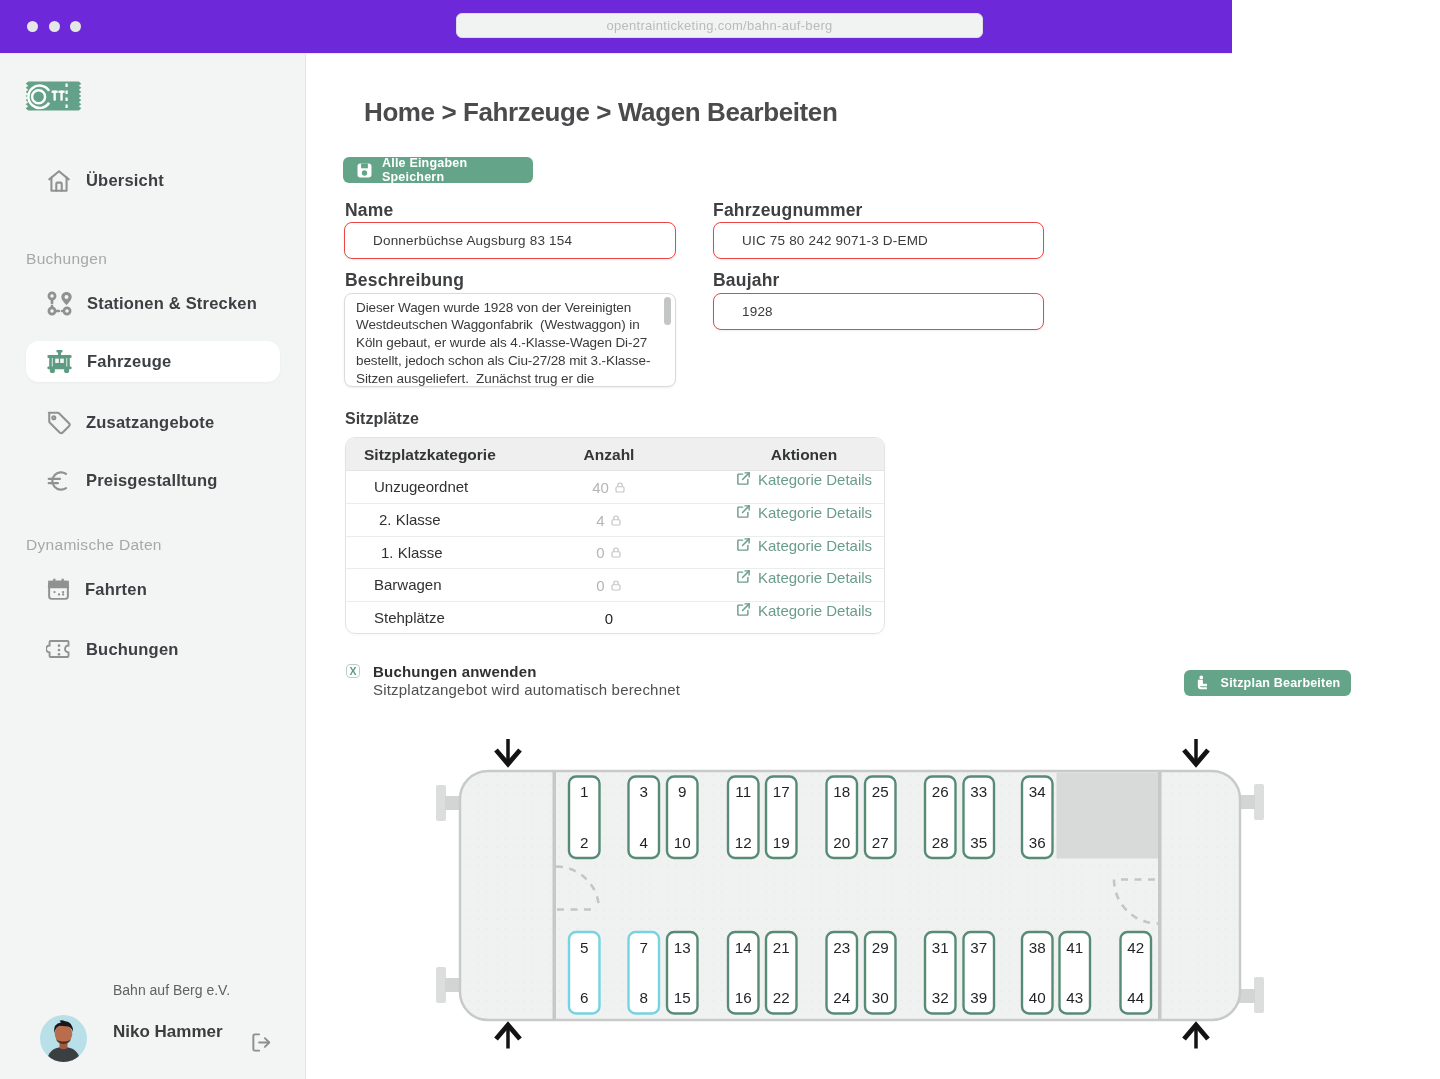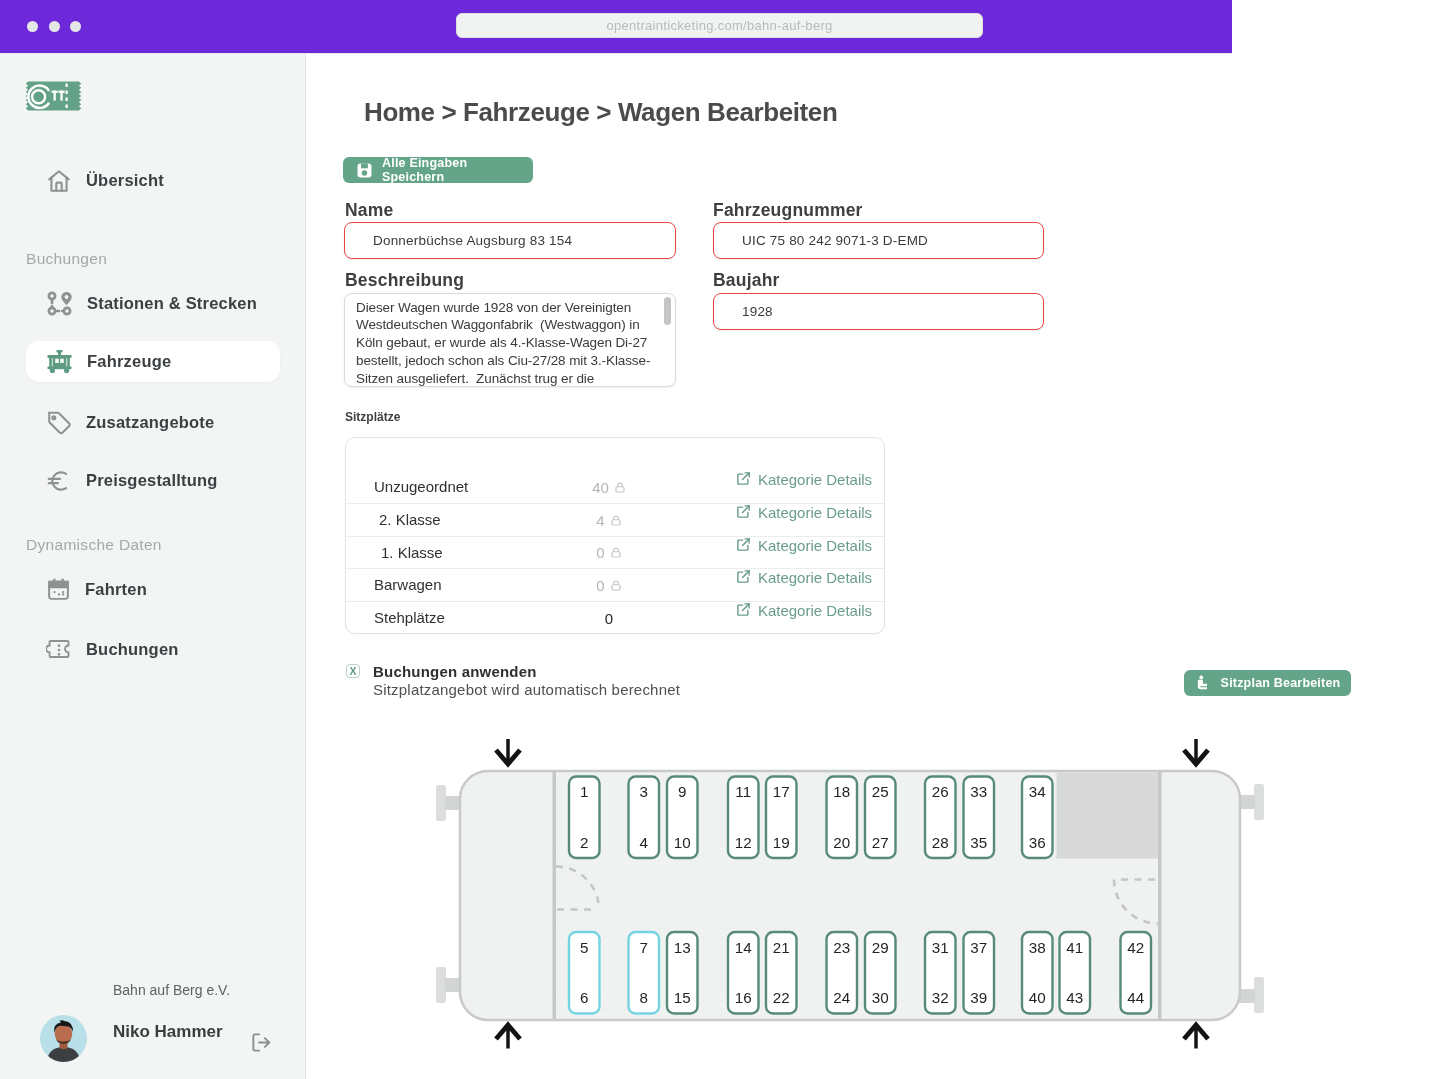--- a/index.html
+++ b/index.html
@@ -14,21 +14,21 @@
 .nav svg { flex:0 0 auto; }
 .sect { position:absolute; left:26px; font-size:15.5px; color:#a4a9a7; letter-spacing:0.3px; }
 #activepill { position:absolute; left:26px; top:287px; width:254px; height:41px; background:#ffffff; border-radius:13px; box-shadow:0 1px 3px rgba(0,0,0,0.04); }
 
 #bread { position:absolute; left:364px; top:97px; font-size:26px; font-weight:bold; color:#4b4b4d; letter-spacing:-0.4px; }
 .btn { position:absolute; background:#64a58a; border-radius:6px; color:#fff; display:flex; align-items:center; justify-content:center; gap:10px; font-size:12.5px; font-weight:bold; letter-spacing:0.2px; }
 label.flabel { position:absolute; font-size:17.5px; font-weight:bold; color:#3e3f41; letter-spacing:0.2px; }
 .input { position:absolute; background:#fff; border:1px solid #ef4444; border-radius:8px; box-shadow:0 1px 2.5px rgba(0,0,0,0.07); font-size:13.5px; color:#3a3a3c; display:flex; align-items:center; padding-left:28px; letter-spacing:0.2px; }
 #desc { position:absolute; left:344px; top:293px; width:332px; height:94px; background:#fff; border:1px solid #d8dbda; border-radius:8px; box-shadow:0 1px 2.5px rgba(0,0,0,0.07); font-size:13.5px; color:#3a3a3c; line-height:17.8px; padding:4.5px 0 0 11px; letter-spacing:-0.1px; white-space:nowrap; overflow:hidden; }
 #descbar { position:absolute; left:664px; top:297px; width:7px; height:28px; border-radius:4px; background:#c3c6c5; }
-#h-sitz { position:absolute; left:345px; top:410px; font-size:12px; font-weight:bold; color:#3e3f41; }
+#h-sitz { position:absolute; left:345px; top:410px; font-size:16px; font-weight:bold; color:#3e3f41; }
 #table { position:absolute; left:345px; top:437px; width:540px; height:197px; background:#fff; border:1px solid #e2e4e3; border-radius:10px; box-shadow:0 1px 3px rgba(0,0,0,0.03); overflow:hidden; }
 #thead { position:absolute; left:0; top:0; width:100%; height:33px; background:#efefef; border-bottom:1px solid #e4e4e4; }
 .th { position:absolute; top:0; height:33px; line-height:33px; font-size:15.5px; font-weight:bold; color:#333536; }
 .row { position:absolute; left:0; width:100%; height:32.8px; border-bottom:1px solid #ebecec; }
 .row:last-child { border-bottom:none; }
 .cat { position:absolute; top:0; height:32.8px; line-height:32.8px; font-size:15px; color:#2f3132; }
 .num { position:absolute; left:188px; width:150px; top:0; height:32.8px; display:flex; align-items:center; justify-content:center; gap:5px; font-size:15px; color:#b3b6b5; }
 .num.dark { color:#1e2021; }
 .act { position:absolute; left:372px; width:172px; top:0; height:32.8px; display:flex; align-items:flex-start; justify-content:center; gap:7px; font-size:15px; color:#6a9d89; }
 
@@ -173,20 +173,25 @@
 <div class="input" style="left:344px; top:222px; width:332px; height:37px;">Donnerbüchse Augsburg 83 154</div>
 <label class="flabel" style="left:713px; top:200px;">Fahrzeugnummer</label>
 <div class="input" style="left:713px; top:222px; width:331px; height:37px;">UIC 75 80 242 9071-3 D-EMD</div>
 <label class="flabel" style="left:345px; top:270px;">Beschreibung</label>
 <div id="desc">Dieser Wagen wurde 1928 von der Vereinigten<br>Westdeutschen Waggonfabrik&nbsp; (Westwaggon) in<br>Köln gebaut, er wurde als 4.-Klasse-Wagen Di-27<br>bestellt, jedoch schon als Ciu-27/28 mit 3.-Klasse-<br>Sitzen ausgeliefert.&nbsp; Zunächst trug er die</div>
 <div id="descbar"></div>
 <label class="flabel" style="left:713px; top:270px;">Baujahr</label>
 <div class="input" style="left:713px; top:293px; width:331px; height:37px;">1928</div>
 <div id="h-sitz">Sitzplätze</div>
 <div id="table">
+  <div id="thead">
+    <div class="th" style="left:18px;">Sitzplatzkategorie</div>
+    <div class="th" style="left:188px; width:150px; text-align:center;">Anzahl</div>
+    <div class="th" style="left:372px; width:172px; text-align:center;">Aktionen</div>
+  </div>
   <div class="row" style="top:33px;">
       <div class="cat" style="left:28px;">Unzugeordnet</div>
       <div class="num">40 <svg width="12" height="13" viewBox="0 0 24 24" fill="none" stroke="#c4c6c5" stroke-width="2.4">
           <rect x="4" y="10.5" width="16" height="10.5" rx="2.5"></rect>
           <path d="M7.5 10.5V7.5a4.5 4.5 0 0 1 9 0v3"></path>
         </svg></div>
       <div class="act"><svg width="15" height="15" viewBox="0 0 24 24" fill="none" stroke="#6a9d89" stroke-width="2.3" stroke-linecap="round" stroke-linejoin="round">
           <path d="M19 13.5V20a1 1 0 0 1-1 1H4a1 1 0 0 1-1-1V6a1 1 0 0 1 1-1h6.5"></path>
           <polyline points="14.5 3 21 3 21 9.5"></polyline>
           <line x1="10.5" y1="13.5" x2="21" y2="3"></line>

